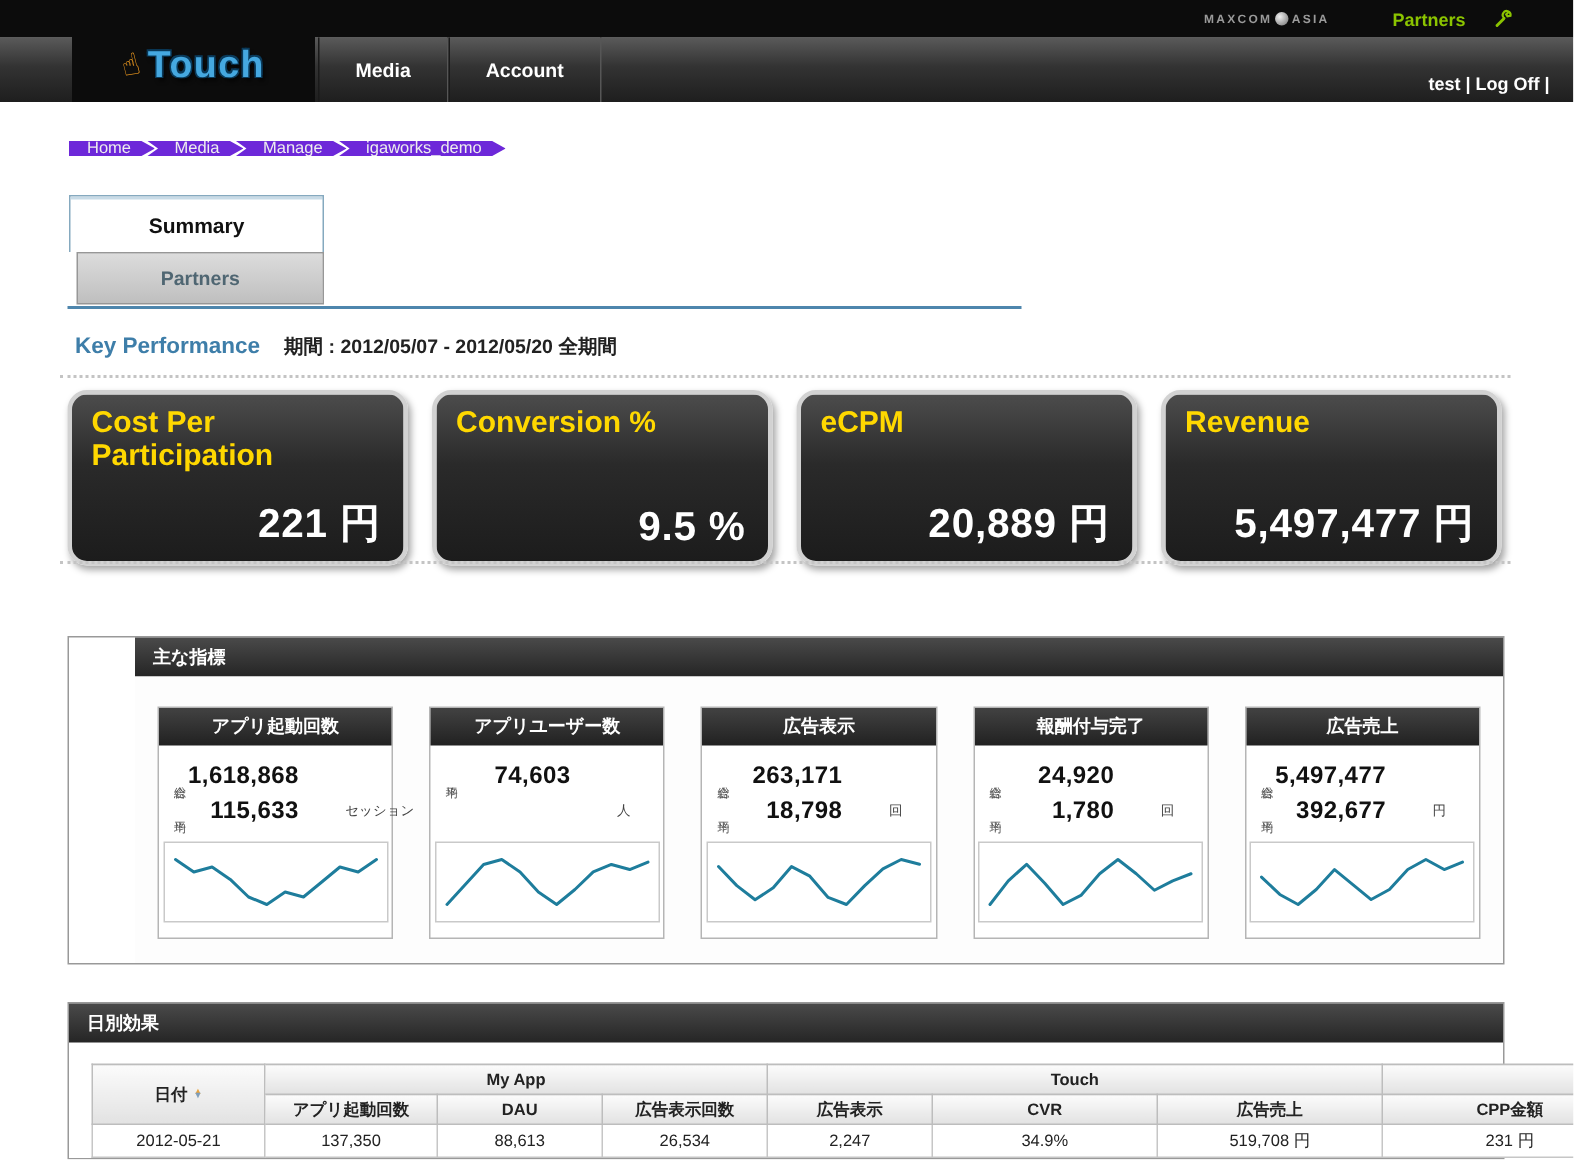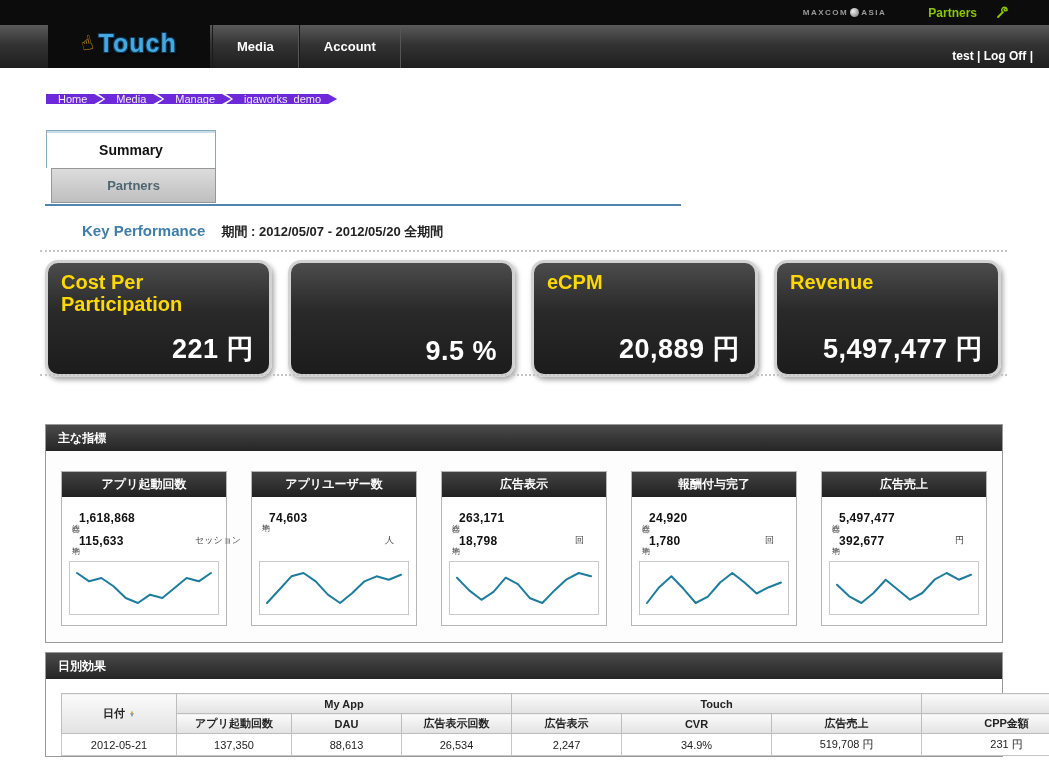--- a/index.html
+++ b/index.html
@@ -44,21 +44,21 @@
   .tabs { position:absolute; top:130px; left:46px; display:flex; align-items:flex-end;flex-direction:column; }
   .tab { display:flex; align-items:center; justify-content:center; cursor:pointer; }
   .tab-active { width:170px; height:38px; background:#fff; border:1px solid #85a9bf; border-bottom:none;
        color:#111; font-weight:bold; font-size:14px; box-shadow:inset 0 2px 0 #c8dbe7; }
   .tab-inactive { width:165px; height:35px; margin-left:2px; background:linear-gradient(#dcdcdc,#bfbfbf);
        border:1px solid #979797; color:#4f6672; font-weight:bold; font-size:13px; }
   .tab-underline { position:absolute; top:204px; left:45px; width:636px; height:2px; background:#4e86ad; }
 
   
   .kp-row { position:absolute; top:222px; left:50px; display:flex; align-items:baseline; gap:16px; }
-  .kp-title { color:#3e7ea9; font-size:15px; font-weight:bold;margin-left:32px; }
+  .kp-title { color:#3e7ea9; font-size:15px; font-weight:bold; }
   .kp-period { color:#222; font-size:13px; font-weight:bold; }
   .dotted { position:absolute; left:40px; right:42px; border-top:2px dotted #c4c4c4; }
   .d1 { top:250px; } .d2 { top:374px; }
 
   .kpi-row { position:absolute; top:260px; left:45px; display:flex; gap:16px; }
   .kpi-card { width:227px; height:117px; border-radius:13px; position:relative;
        background:linear-gradient(#4c4c4c, #2a2a2a 42%, #1c1c1c); border:3px solid #d2d2d2;
        box-shadow:2px 3px 5px rgba(0,0,0,.35); }
   .kpi-title { color:#ffd800; font-size:20px; font-weight:bold; line-height:1.08; padding:9px 0 0 13px; max-width:160px; }
   .kpi-value { position:absolute; right:15px; bottom:7px; color:#fff; font-size:27px; font-weight:bold; letter-spacing:.5px; }
@@ -66,34 +66,34 @@
   
   .period-select { position:absolute; top:396px; right:47px; height:22px; border:1px solid #7a7a7a; border-radius:3px;
        background:#fff; display:flex; align-items:center; overflow:hidden; cursor:pointer; }
   .ps-label { font-size:11px; font-weight:bold; color:#16365c; padding:0 8px; white-space:nowrap; }
   .ps-btn { width:17px; align-self:stretch; background:linear-gradient(#fdfdfd,#c7c7c7);
        border-left:1px solid #8a8a8a; display:flex; align-items:center; justify-content:center;
        font-size:7px; color:#333; }
 
   
   .panel { position:absolute; left:45px; width:958px; border:1px solid #999; background:#fff; }
-  .panel-ind { top:424px; }
-  .panel-daily { top:652px; }
+  .panel-ind { top:424px;padding-left:44px; }
+  .panel-daily { top:668px; }
   .panel-header { height:26px; background:linear-gradient(#4a4a4a,#252525); color:#fff; font-size:12px;
        font-weight:bold; display:flex; align-items:center; padding-left:12px; }
 
   
   .ind-body { display:flex; gap:24px; padding:20px 15px 16px; background:#fdfdfd; }
   .mcard { width:166px; border:1px solid #b5b5b5; background:#fff; }
   .mcard-head { height:25px; background:linear-gradient(#424242,#212121); color:#fff; font-size:12px;
        font-weight:bold; display:flex; align-items:center; justify-content:center; white-space:nowrap; }
   .mrows { padding:9px 0 0 6px; }
   .mrow { display:flex; align-items:center; height:23px; }
   .vlab { width:11px; writing-mode:vertical-rl; font-size:8px; color:#555; line-height:1; }
-  .mval { flex:1; font-size:12px; font-weight:bold; color:#111; letter-spacing:.3px; }
+  .mval { flex:1; text-align:right; font-size:16px; font-weight:bold; color:#111; letter-spacing:.3px; }
   .munit { width:34px; padding-left:3px; font-size:9px; color:#444; white-space:nowrap;margin-left:28px; }
   .sparkbox { margin:9px auto 10px; width:150px; height:54px; border:1px solid #c9c9c9;
        display:flex; align-items:center; justify-content:center; background:#fff; }
 
   
   .daily-body { padding:14px 0 0 15px; }
   table.daily { border-collapse:collapse; width:1030px; font-size:11px; table-layout:fixed;
        border:1px solid #8a8a8a; }
   table.daily th { background:linear-gradient(#fbfbfb,#e2e2e2); font-weight:bold; color:#222;
        border:1px solid #bdbdbd; height:20px; padding:0 4px; white-space:nowrap; overflow:hidden; }
@@ -156,20 +156,21 @@
   </div>
 
   <div class="dotted d1"></div>
 
   <div class="kpi-row">
     <div class="kpi-card">
       <div class="kpi-title">Cost Per Participation</div>
       <div class="kpi-value">221 円</div>
     </div>
     <div class="kpi-card">
+      <div class="kpi-title">Conversion %</div>
       <div class="kpi-value">9.5 %</div>
     </div>
     <div class="kpi-card">
       <div class="kpi-title">eCPM</div>
       <div class="kpi-value">20,889 円</div>
     </div>
     <div class="kpi-card">
       <div class="kpi-title">Revenue</div>
       <div class="kpi-value">5,497,477 円</div>
     </div>

